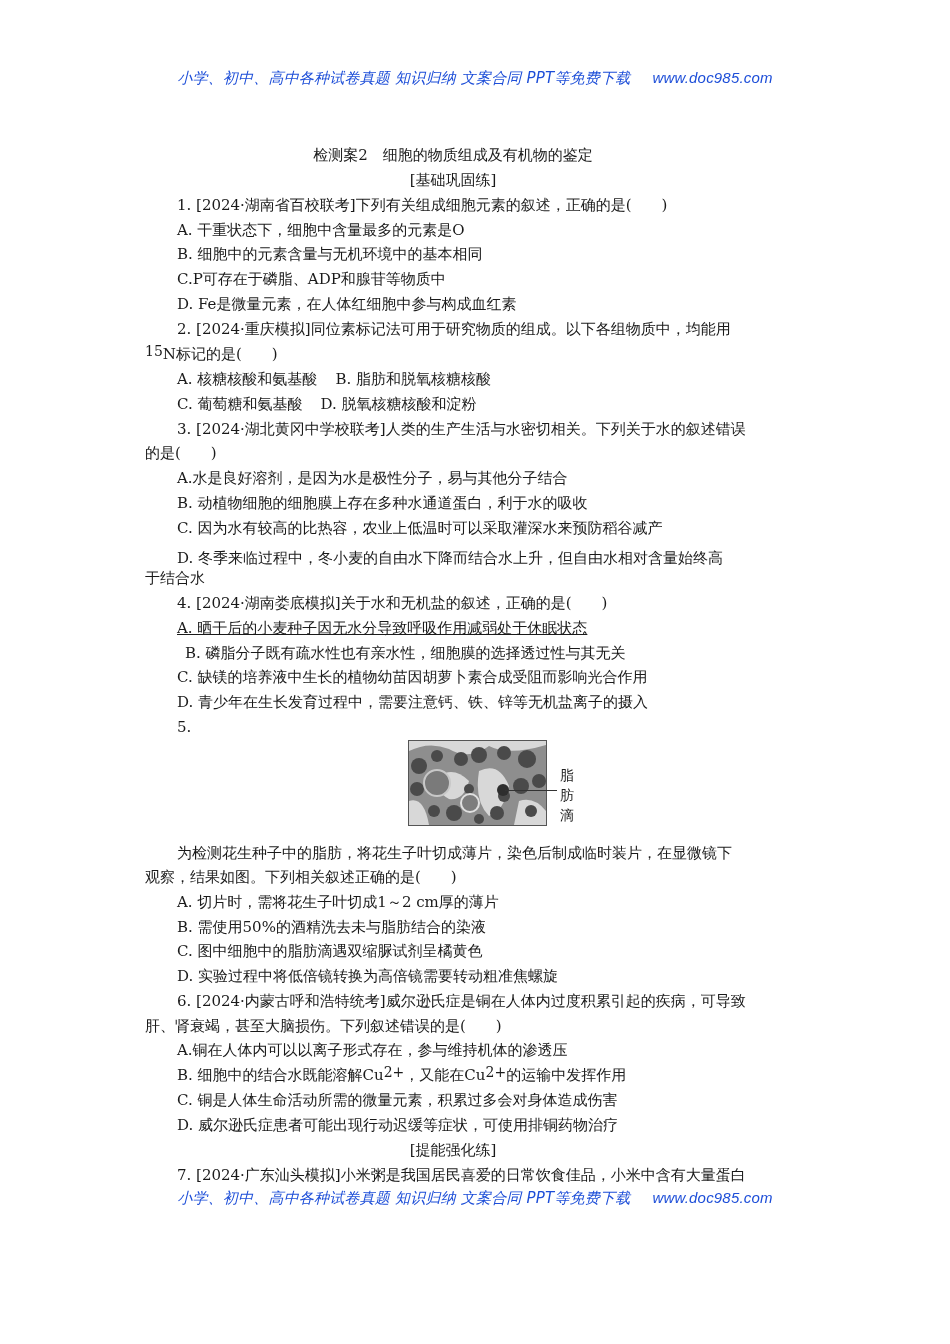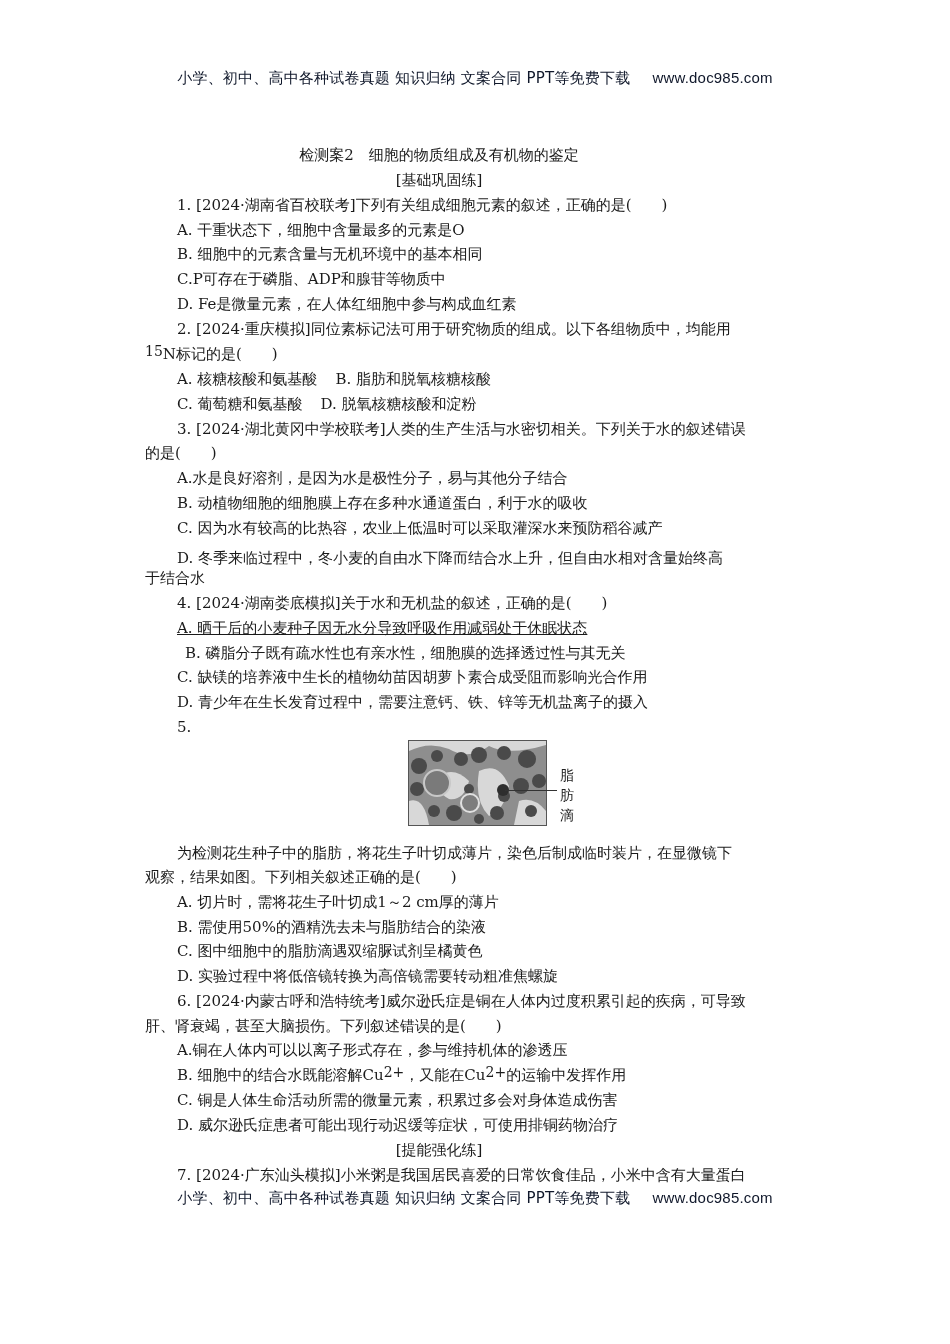--- a/index.html
+++ b/index.html
@@ -1,24 +1,24 @@
 <!DOCTYPE html>
 <html><head>
 <meta charset="utf-8">
 <style>
   html, body { margin: 0; padding: 0; background: #ffffff; }
   body { width: 950px; height: 1344px; position: relative; overflow: hidden;
          font-family: "DejaVu Serif", "Liberation Serif", serif; color: #1a1a1a; }
   .hdr { position: absolute; left: 0; width: 950px; text-align: center;
-         font-size: 15px; font-family: "DejaVu Sans", "Liberation Sans", sans-serif; color: #0f172a; letter-spacing: 0.2px; }
+         font-size: 15px; font-family: "DejaVu Sans", "Liberation Sans", sans-serif; color: #1d4ed8; letter-spacing: 0.2px; font-style: italic; }
   .hdr .url { margin-left: 22px; font-family: "Liberation Sans", sans-serif; font-size: 15px; }
   .line { position: absolute; font-size: 15px; white-space: nowrap; line-height: 20px; color: #1a1a1a; }
   .ind { left: 177px; }
   .cont { left: 145px; }
-  .center { left: 0; width: 878px; text-align: center; }
+  .center { left: 0; width: 878px; text-align: center; padding-left: 14px; }
   sup { font-size: 14px; vertical-align: top; position: relative; top: -3px; }
   .gap { display: inline-block; width: 18px; }
   .figure { position: absolute; left: 408px; top: 740px; width: 137px; height: 84px;
             border: 1px solid #555; overflow: hidden; background: #9a9a9a; }
   .figure svg { display: block; }
   .fig-label { position: absolute; left: 560px; top: 765px; font-size: 14px; line-height: 20px; width: 16px; color: #222; }
   .leader { position: absolute; left: 505px; top: 790px; width: 52px; height: 1px; background: #333; }
 </style>
 </head>
 <body>

